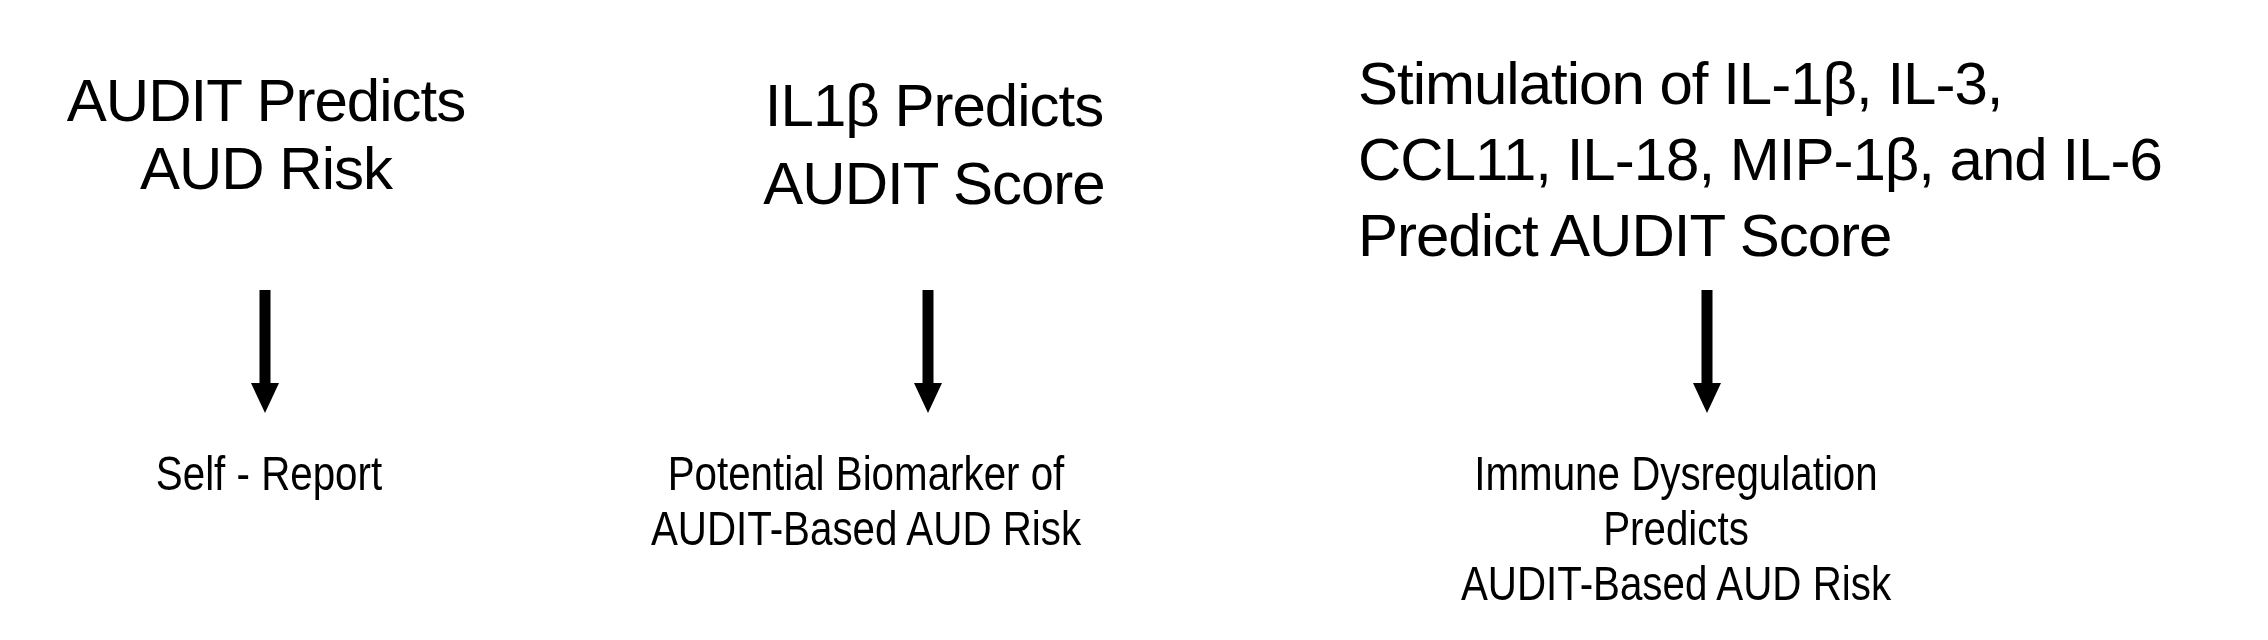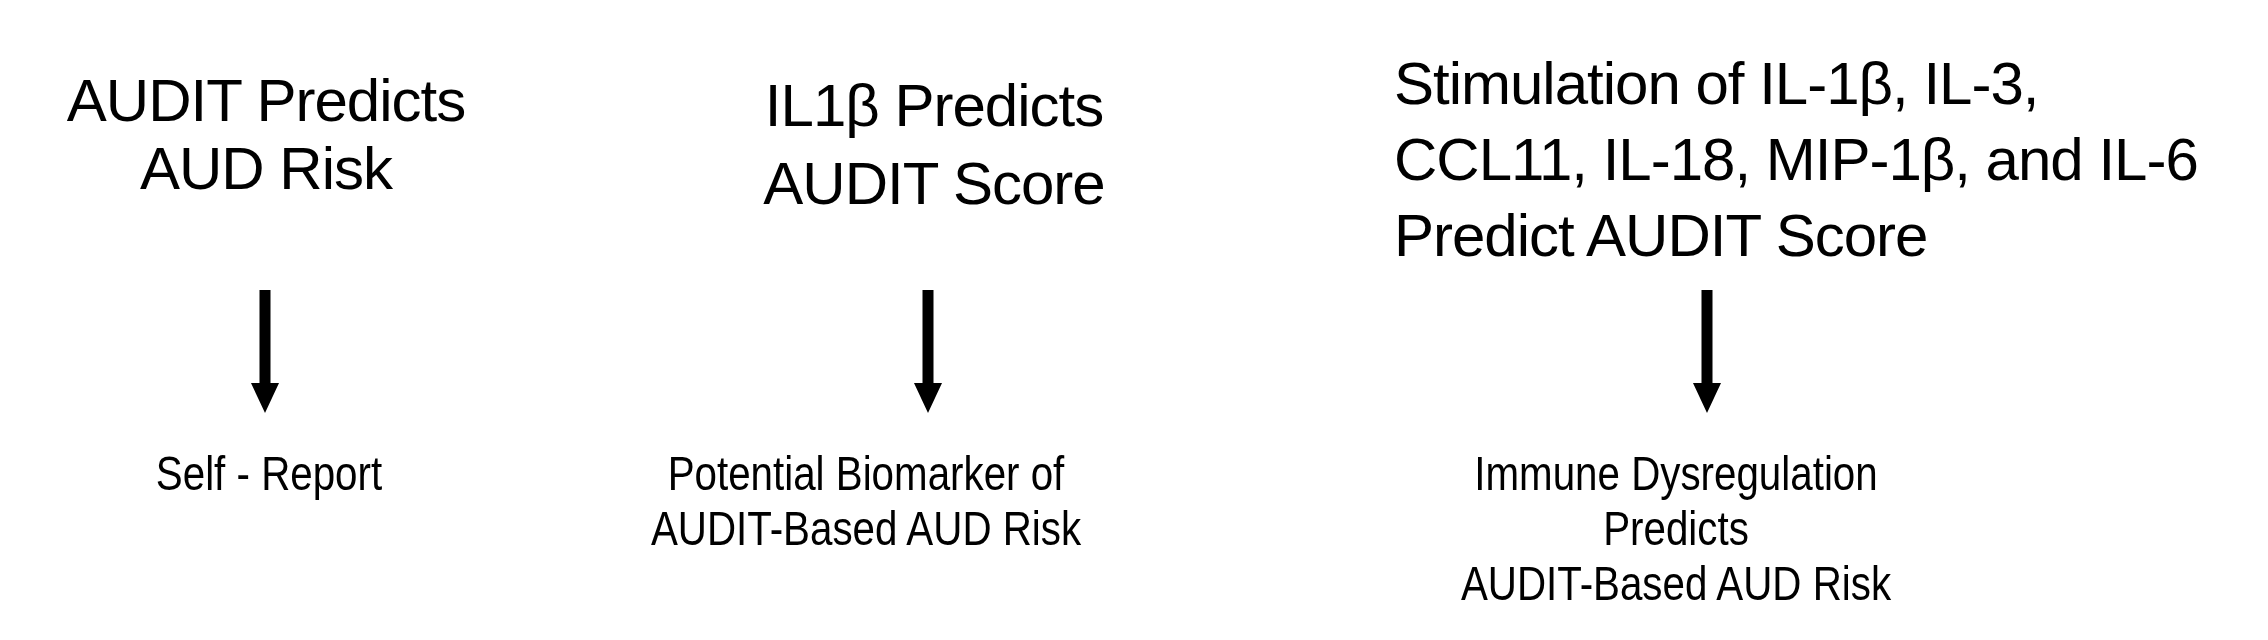--- a/index.html
+++ b/index.html
@@ -23,21 +23,20 @@
     letter-spacing: -1px;
     white-space: pre-line;
     color: inherit;
   }
   .header.centered {
     transform: translateX(-50%);
     text-align: center;
   }
   .header.left-aligned {
     text-align: left;
-    margin-left: 36px;
   }
   .lh68 { line-height: 68px; }
   .lh78 { line-height: 78px; }
   .lh76 { line-height: 76px; }
   .result {
     position: absolute;
     font-size: 48px;
     line-height: 55px;
     text-align: center;
     white-space: pre-line;

